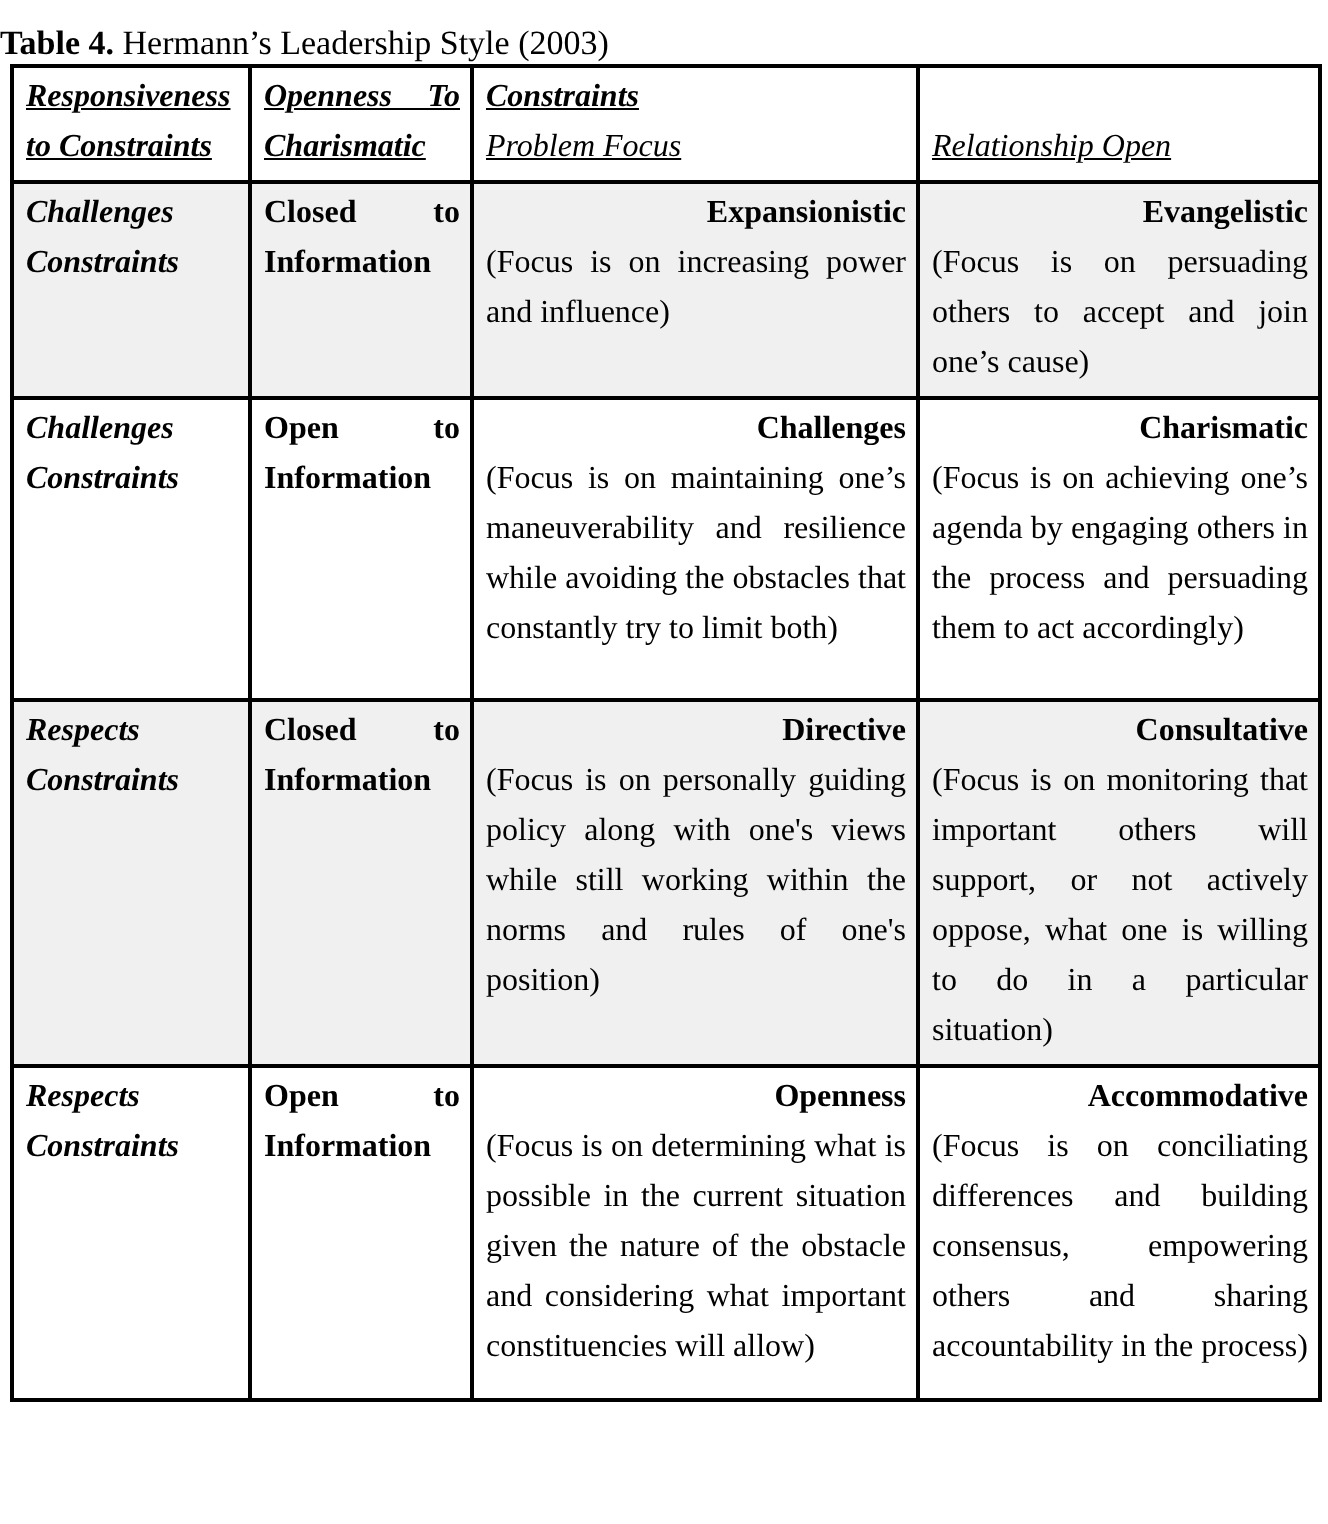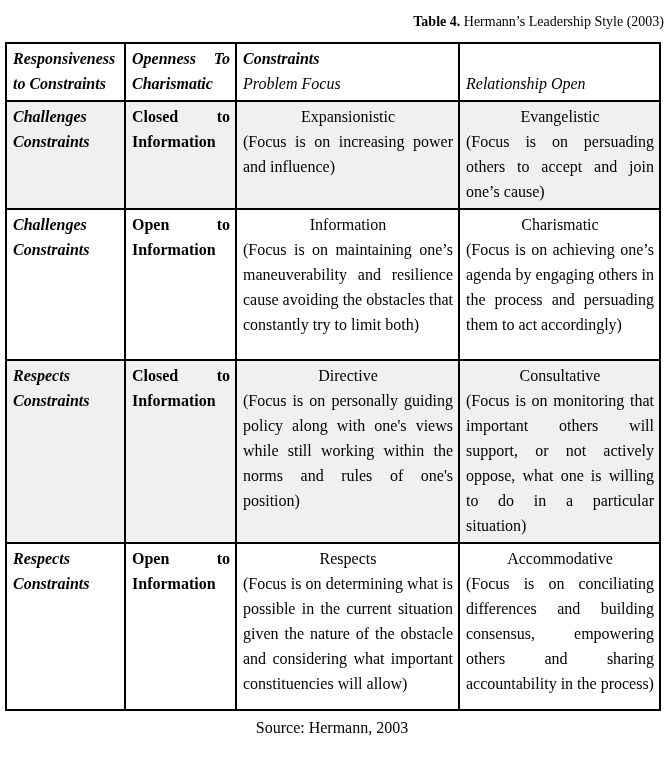--- a/index.html
+++ b/index.html
@@ -9,51 +9,50 @@
     width: 664px;
     height: 762px;
     background: var(--bg, #ffffff);
     color: var(--text, #000000);
     font-family: "Liberation Serif", serif;
     overflow: hidden;
   }
   .page { width: 664px; height: 762px; }
 
   .title {
-    text-align: right;
+    text-align: left;
     padding-top: 12px;
-    margin-bottom: 10px;
-    font-size: 14px;
+    font-size: 17px;
     line-height: 20px;
   }
   .title .t-label { font-weight: bold; }
 
   table.lead {
     border-collapse: collapse;
     table-layout: fixed;
     width: 654px;
     margin-left: 5px;
   }
   th, td {
     border: 2px solid var(--border, #000000);
     padding: 2px 5px 4px 6px;
     font-size: 16px;
     line-height: 25px;
     text-align: justify;
     text-justify: inter-word;
     vertical-align: top;
     font-weight: normal;
   }
-  thead th { vertical-align: bottom; height: 56px; }
+  thead th { vertical-align: bottom; height: 56px; text-decoration: underline; }
   tr.shaded td { background: var(--row-shade, #f0f0f0); }
 
   .bi { font-weight: bold; font-style: italic; }
   .i  { font-style: italic; }
   .b  { font-weight: bold; }
-  .style-name { font-weight: normal; text-align: center; }
+  .style-name { font-weight: bold; text-align: right; }
   .desc { text-align: justify; }
 
   tr.r0 td { height: 91px; }
   tr.r1 td { height: 151px; }
   tr.r2 td { height: 169px; }
   tr.r3 td { height: 167px; }
 
   .source {
     text-align: center;
     font-size: 16px;
@@ -113,22 +112,22 @@
       </tr>
 
       <tr class="r1">
         <td>
           <div class="bi">Challenges Constraints</div>
         </td>
         <td>
           <div class="b">Open to Information</div>
         </td>
         <td>
-          <div class="style-name">Information</div>
-          <div class="desc">(Focus is on maintaining one’s maneuverability and resilience cause avoiding the obstacles that constantly try to limit both)</div>
+          <div class="style-name">Challenges</div>
+          <div class="desc">(Focus is on maintaining one’s maneuverability and resilience while avoiding the obstacles that constantly try to limit both)</div>
         </td>
         <td>
           <div class="style-name">Charismatic</div>
           <div class="desc">(Focus is on achieving one’s agenda by engaging others in the process and persuading them to act accordingly)</div>
         </td>
       </tr>
 
       <tr class="r2 shaded">
         <td>
           <div class="bi">Respects Constraints</div>
@@ -147,27 +146,26 @@
       </tr>
 
       <tr class="r3">
         <td>
           <div class="bi">Respects Constraints</div>
         </td>
         <td>
           <div class="b">Open to Information</div>
         </td>
         <td>
-          <div class="style-name">Respects</div>
+          <div class="style-name">Openness</div>
           <div class="desc">(Focus is on determining what is possible in the current situation given the nature of the obstacle and considering what important constituencies will allow)</div>
         </td>
         <td>
           <div class="style-name">Accommodative</div>
           <div class="desc">(Focus is on conciliating differences and building consensus, empowering others and sharing accountability in the process)</div>
         </td>
       </tr>
 
     </tbody>
   </table>
 
-  <div class="source">Source: Hermann, 2003</div>
 
 </div>
 
 </body></html>

